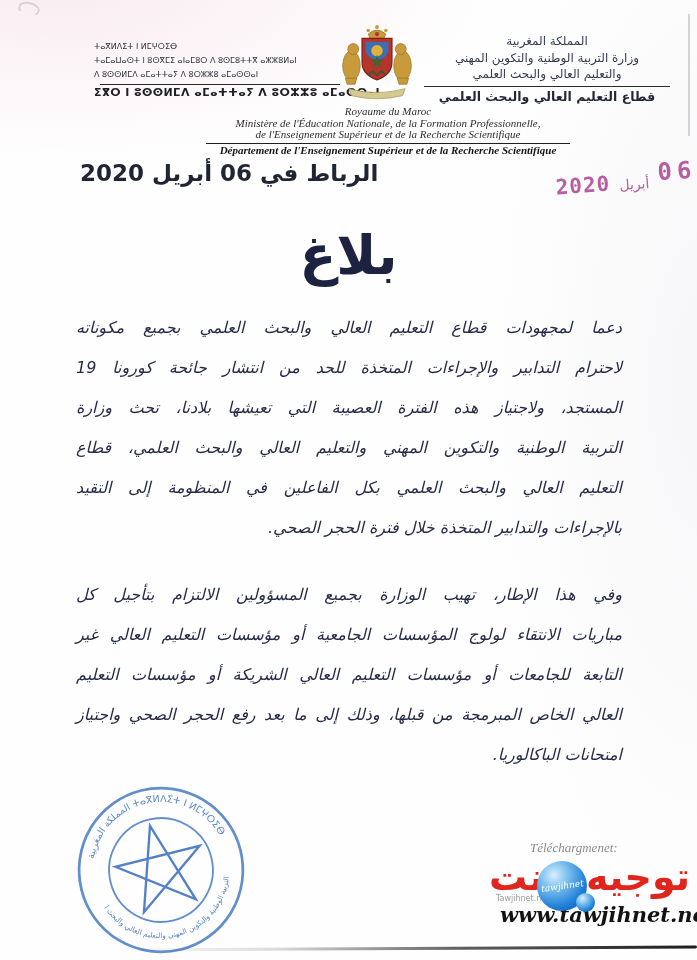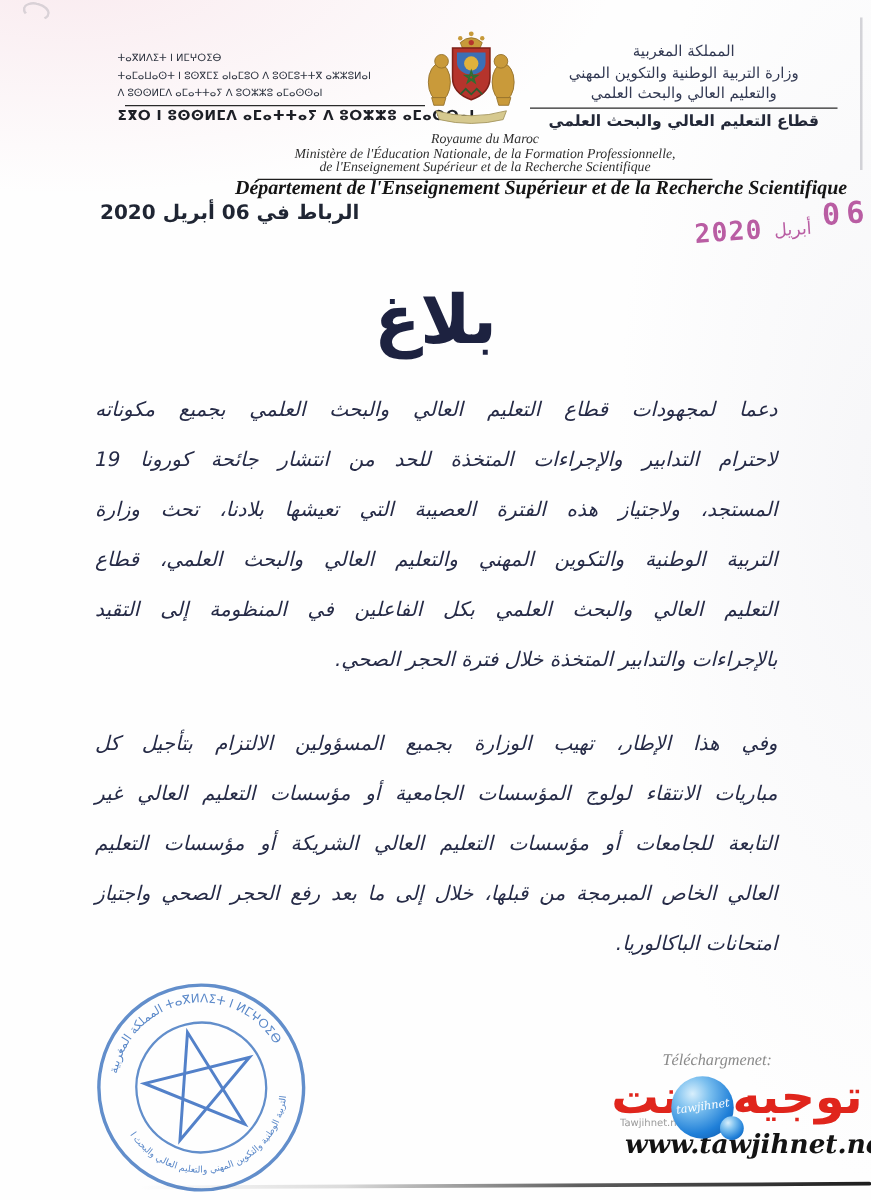--- a/index.html
+++ b/index.html
@@ -24,24 +24,24 @@
   
   .lh-tifi{left:94px;top:40px;width:252px;text-align:left;color:#2e3440;font-size:8px;line-height:14px;}
   .lh-tifi .rule{border-top:1.4px solid #2a2a2a;margin:2px 6px 1px;}
   .lh-tifi .sector{font-weight:bold;font-size:11px;letter-spacing:.4px;color:#1d1f26;}
   .lh-arab{left:424px;top:33px;width:246px;text-align:center;color:#343b54;font-size:12px;line-height:16.5px;}
   .lh-arab .rule{border-top:1.2px solid #2a2a2a;margin:3px 0 2px;}
   .lh-arab .sector{font-weight:bold;font-size:12.5px;color:#232838;}
   .lh-french{left:188px;top:106px;width:400px;text-align:center;color:#2e2e2e;
     font-family:"Liberation Serif", serif;font-style:italic;font-size:11px;line-height:11.5px;}
   .lh-french .rule{border-top:1px solid #1f1f1f;margin:2px 18px 1px;}
-  .lh-french .dept{font-weight:bold;font-size:16px;color:#141414;}
+  .lh-french .dept{font-weight:bold;font-size:11px;color:#141414;}
 
   
-  .dateline{left:80px;top:160px;direction:rtl;font-weight:bold;font-size:16px;color:#1f2533;}
+  .dateline{left:80px;top:160px;direction:rtl;font-weight:bold;font-size:23px;color:#1f2533;}
   .ink-stamp{left:512px;top:168px;width:185px;display:flex;direction:rtl;align-items:flex-end;gap:9px;
     color:#b4509c;transform:rotate(-4deg);opacity:.92;}
   .ink-stamp .day{font-family:"DejaVu Sans Mono", monospace;font-weight:bold;font-size:24px;letter-spacing:5px;transform:translateY(-6px);}
   .ink-stamp .month{font-size:14px;padding-bottom:2px;}
   .ink-stamp .year{font-family:"DejaVu Sans Mono", monospace;font-weight:bold;font-size:21px;letter-spacing:1px;}
 
   
   .doc-title{left:0;right:0;top:224px;text-align:center;font-size:54px;font-weight:bold;color:#1d2240;}
   .para{left:76px;width:546px;direction:rtl;font-size:16px;color:#262b47;font-style:italic;}
   .para .line{height:40px;line-height:40px;text-align:justify;text-align-last:justify;}
@@ -143,21 +143,21 @@
     <div class="line">المستجد، ولاجتياز هذه الفترة العصيبة التي تعيشها بلادنا، تحث وزارة</div>
     <div class="line">التربية الوطنية والتكوين المهني والتعليم العالي والبحث العلمي، قطاع</div>
     <div class="line">التعليم العالي والبحث العلمي بكل الفاعلين في المنظومة إلى التقيد</div>
     <div class="line last">بالإجراءات والتدابير المتخذة خلال فترة الحجر الصحي.</div>
   </section>
 
   <section class="abs para p2">
     <div class="line">وفي هذا الإطار، تهيب الوزارة بجميع المسؤولين الالتزام بتأجيل كل</div>
     <div class="line">مباريات الانتقاء لولوج المؤسسات الجامعية أو مؤسسات التعليم العالي غير</div>
     <div class="line">التابعة للجامعات أو مؤسسات التعليم العالي الشريكة أو مؤسسات التعليم</div>
-    <div class="line">العالي الخاص المبرمجة من قبلها، خلال إلى ما بعد رفع الحجر الصحي واجتياز</div>
+    <div class="line">العالي الخاص المبرمجة من قبلها، وذلك إلى ما بعد رفع الحجر الصحي واجتياز</div>
     <div class="line last">امتحانات الباكالوريا.</div>
   </section>
 
   <div class="abs seal">
     <svg width="182" height="182" viewBox="-100 -100 200 200">
       <circle r="90" fill="none" stroke="#5585c7" stroke-width="3"></circle>
       <circle r="57" fill="none" stroke="#5585c7" stroke-width="2"></circle>
       <path d="M0,-50 L-29.4,40.5 L47.6,-15.5 L-47.6,-15.5 L29.4,40.5 Z" fill="none" stroke="#4577c5" stroke-width="2.6"></path>
       <path id="sealTopArc" d="M -71 -24 A 75 75 0 0 1 71 -24" fill="none"></path>
       <path id="sealBotArc" d="M -71 24 A 75 75 0 0 0 71 24" fill="none"></path>

